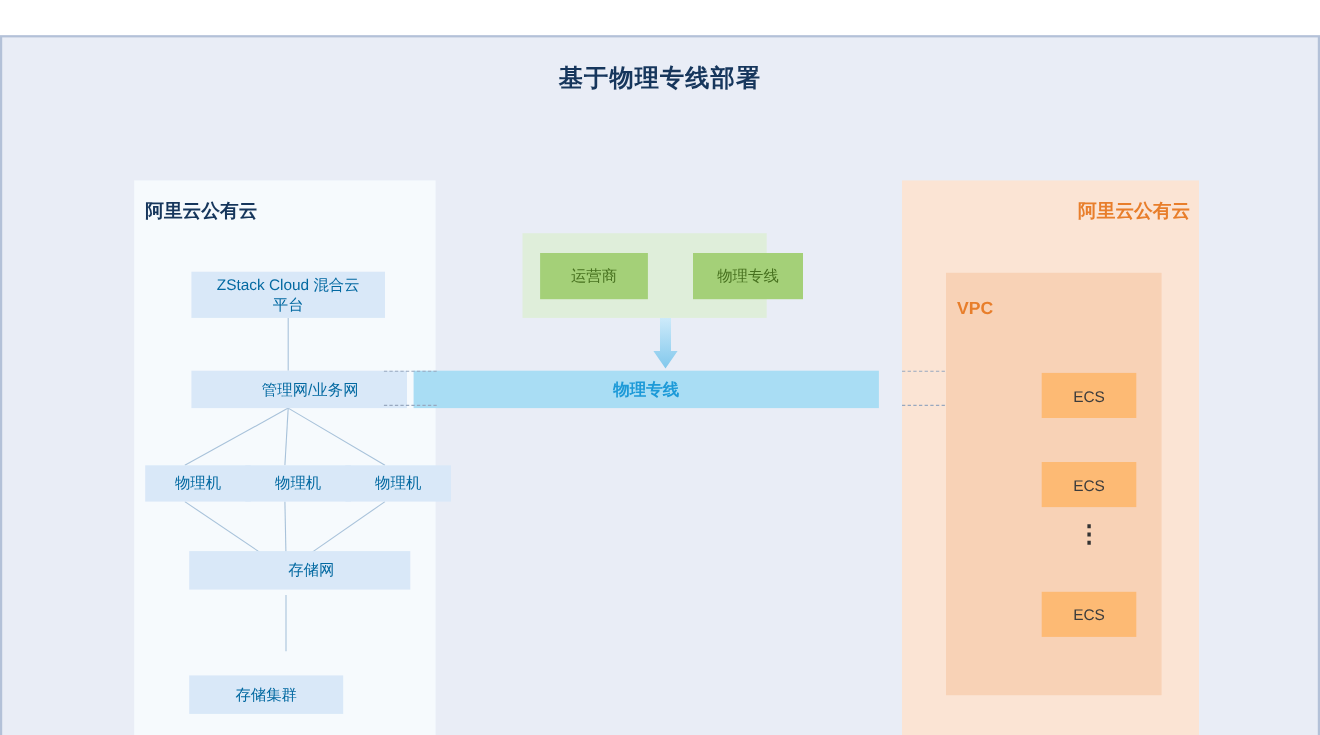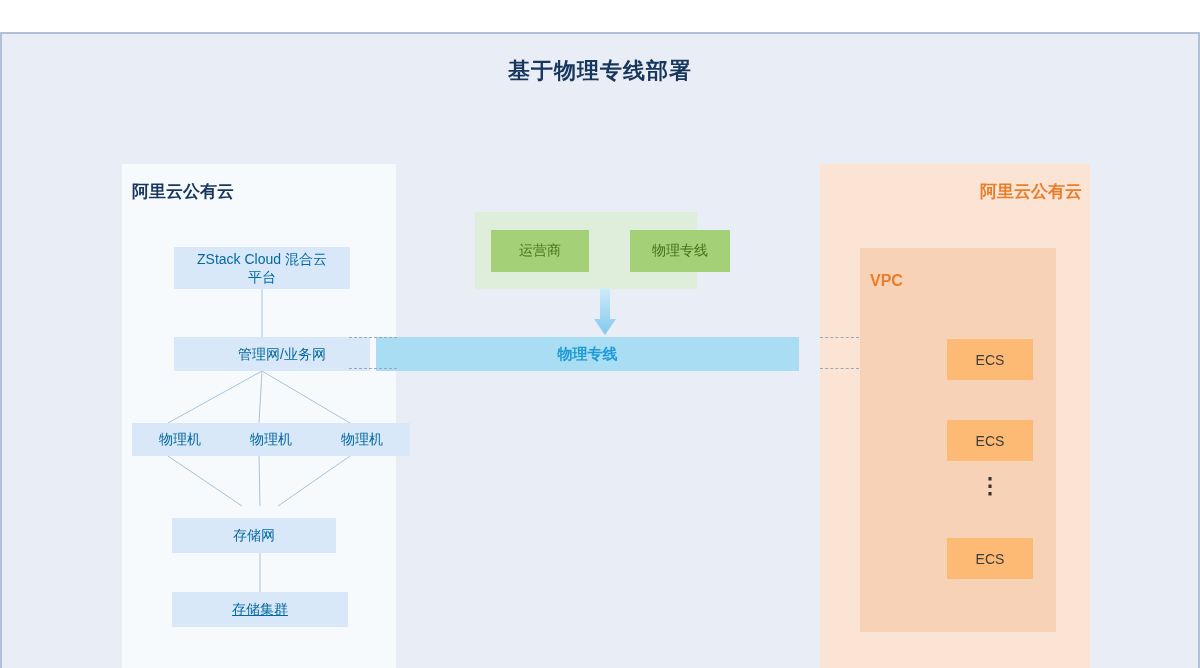--- a/index.html
+++ b/index.html
@@ -26,22 +26,22 @@
     display:flex;align-items:center;justify-content:center;text-align:center;
     line-height:1.3;z-index:1;
   }
   .bluebox .stack{display:flex;flex-direction:column;align-items:center;}
   .box-zstack{left:52px;top:83px;width:176px;height:42px;}
   .box-mgmt{left:52px;top:173px;width:176px;height:34px;padding-left:20px;}
   .box-pm{top:259px;width:96px;height:33px;}
   .box-pm1{left:10px;}
   .box-pm2{left:101px;}
   .box-pm3{left:192px;}
-  .box-stornet{left:50px;top:354px;width:164px;height:35px;}
-  .box-storclu{left:50px;top:428px;width:176px;height:35px;text-decoration:underline;}
+  .box-stornet{left:50px;top:337px;width:180px;height:35px;padding-left:21px;}
+  .box-storclu{left:50px;top:450px;width:140px;height:35px;}
   
   .green-group{
     position:absolute;left:473px;top:178px;width:222px;height:77px;
     background:#dfeeda;
   }
   .greenbox{
     position:absolute;background:#a4d078;color:#47711f;font-size:14px;
     display:flex;align-items:center;justify-content:center;top:18px;height:42px;
   }
   .box-carrier{left:16px;width:98px;}

